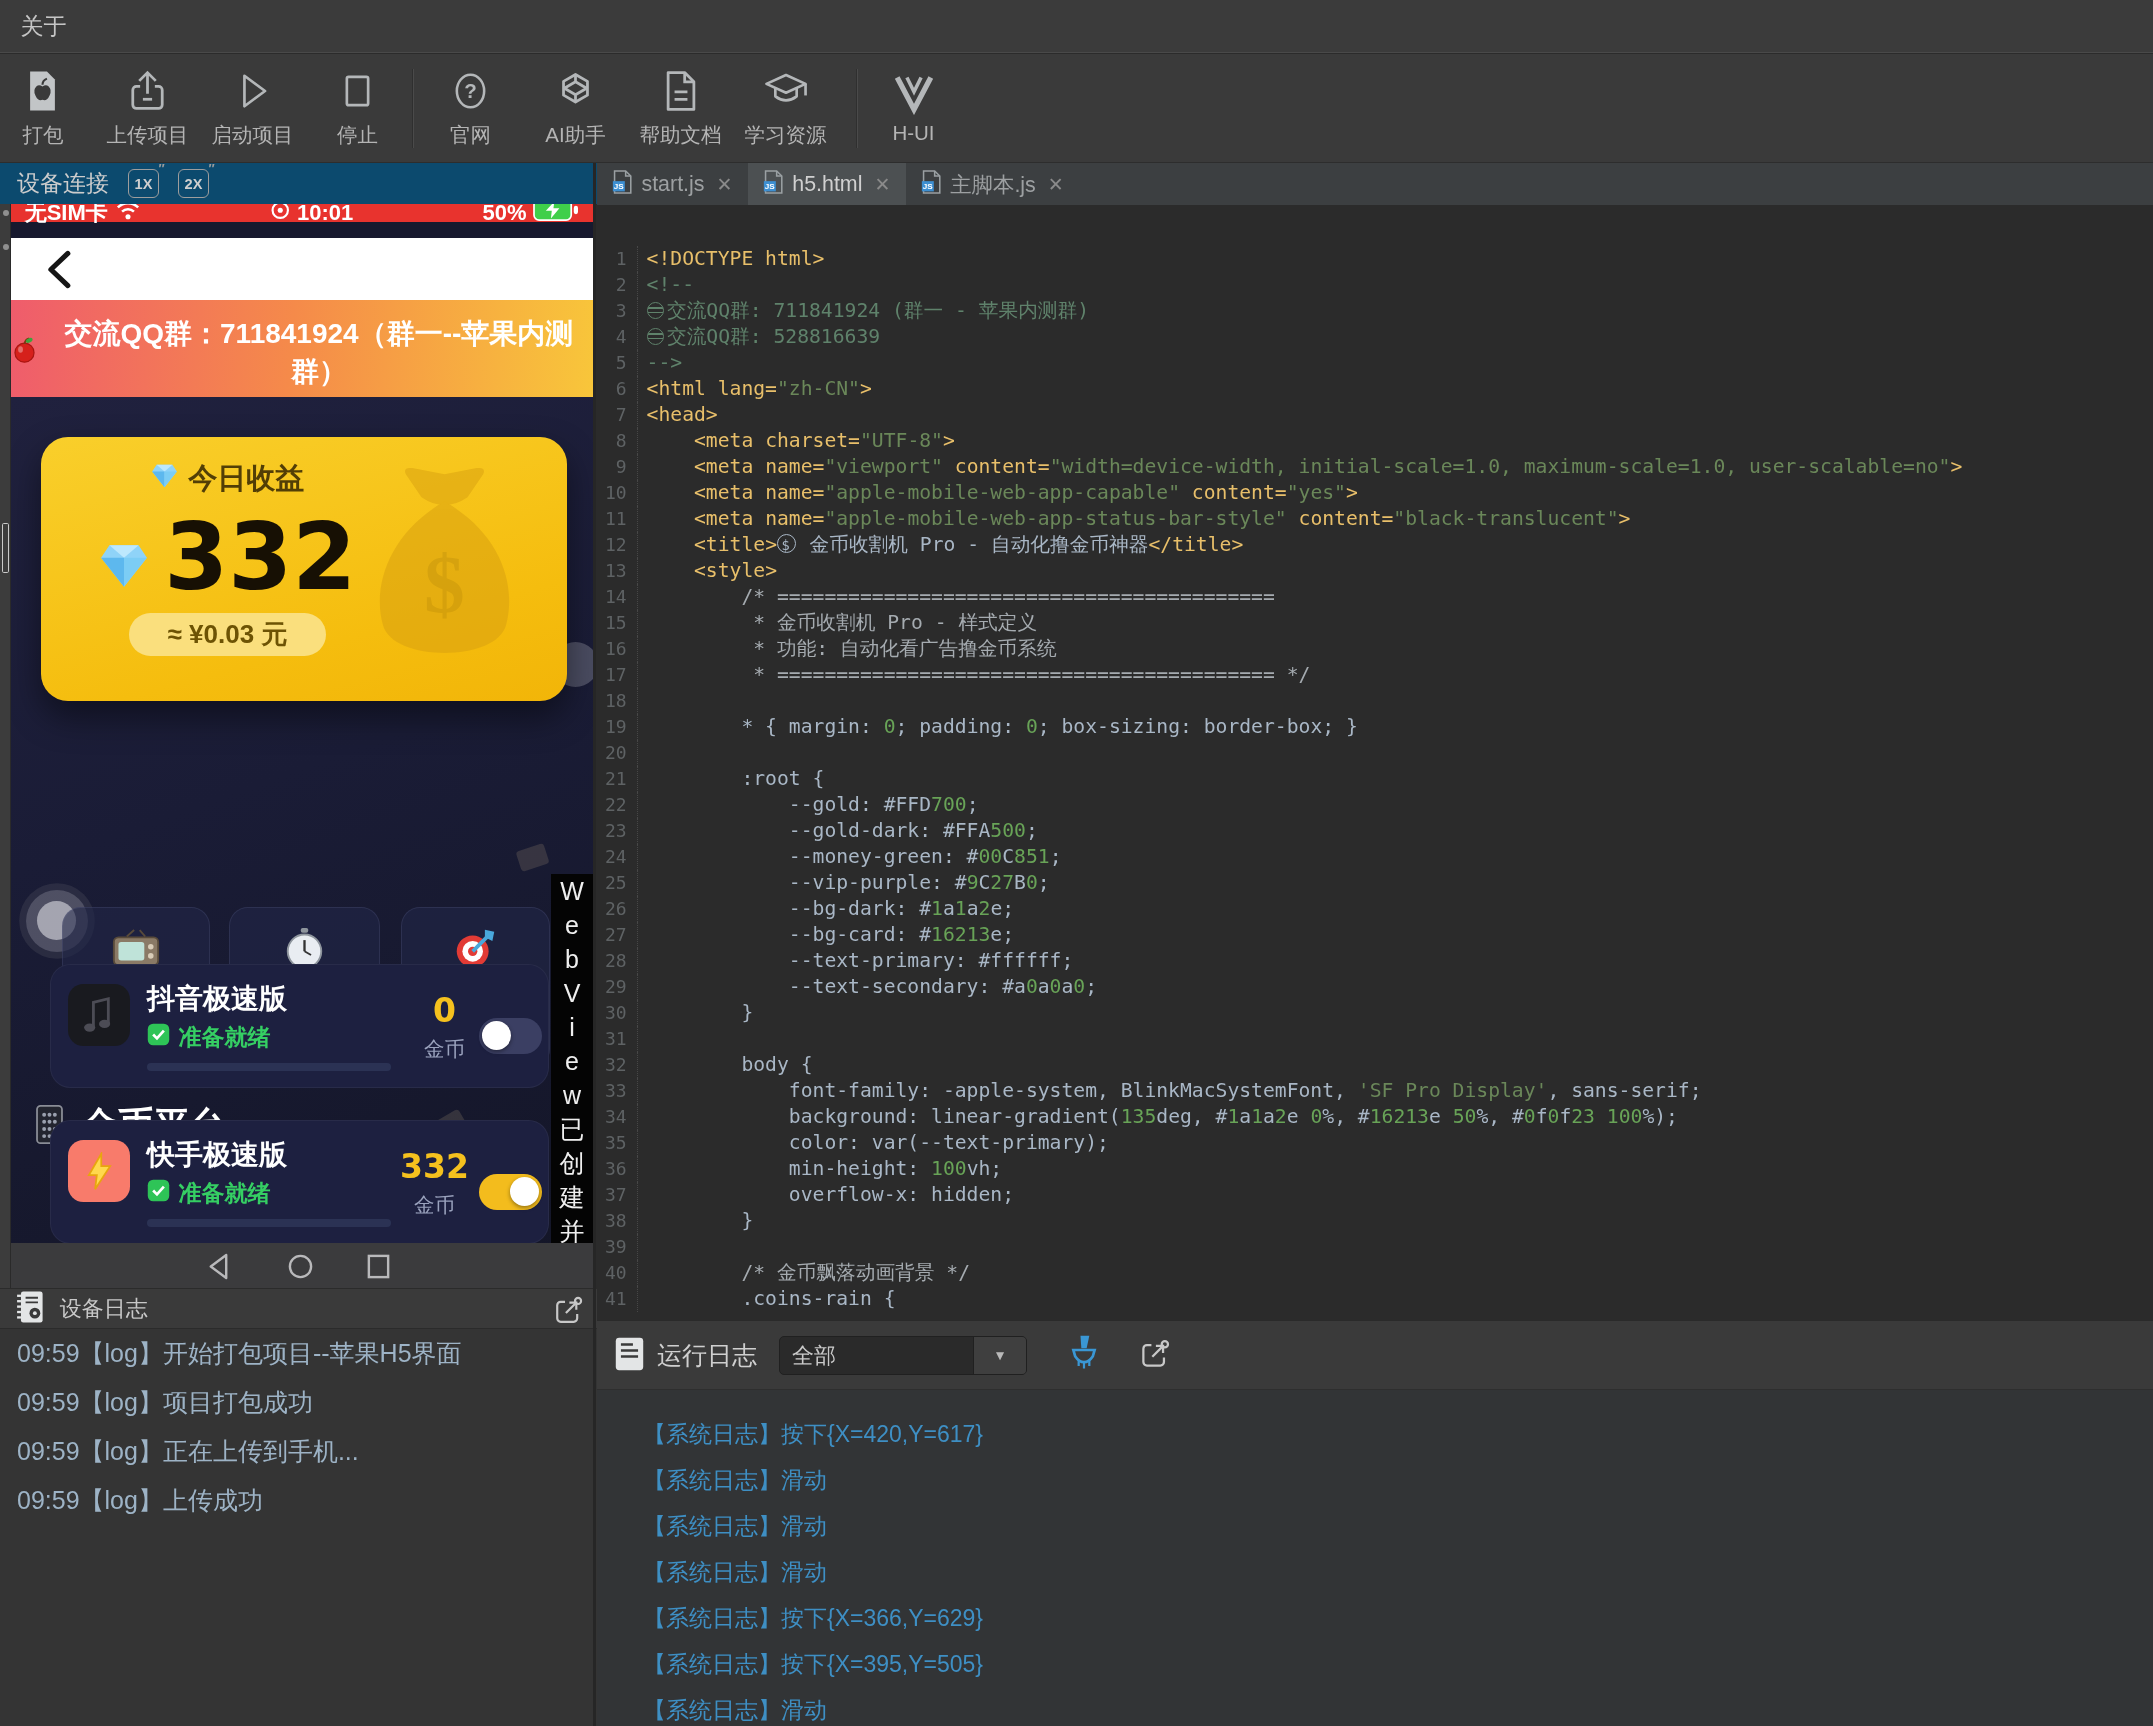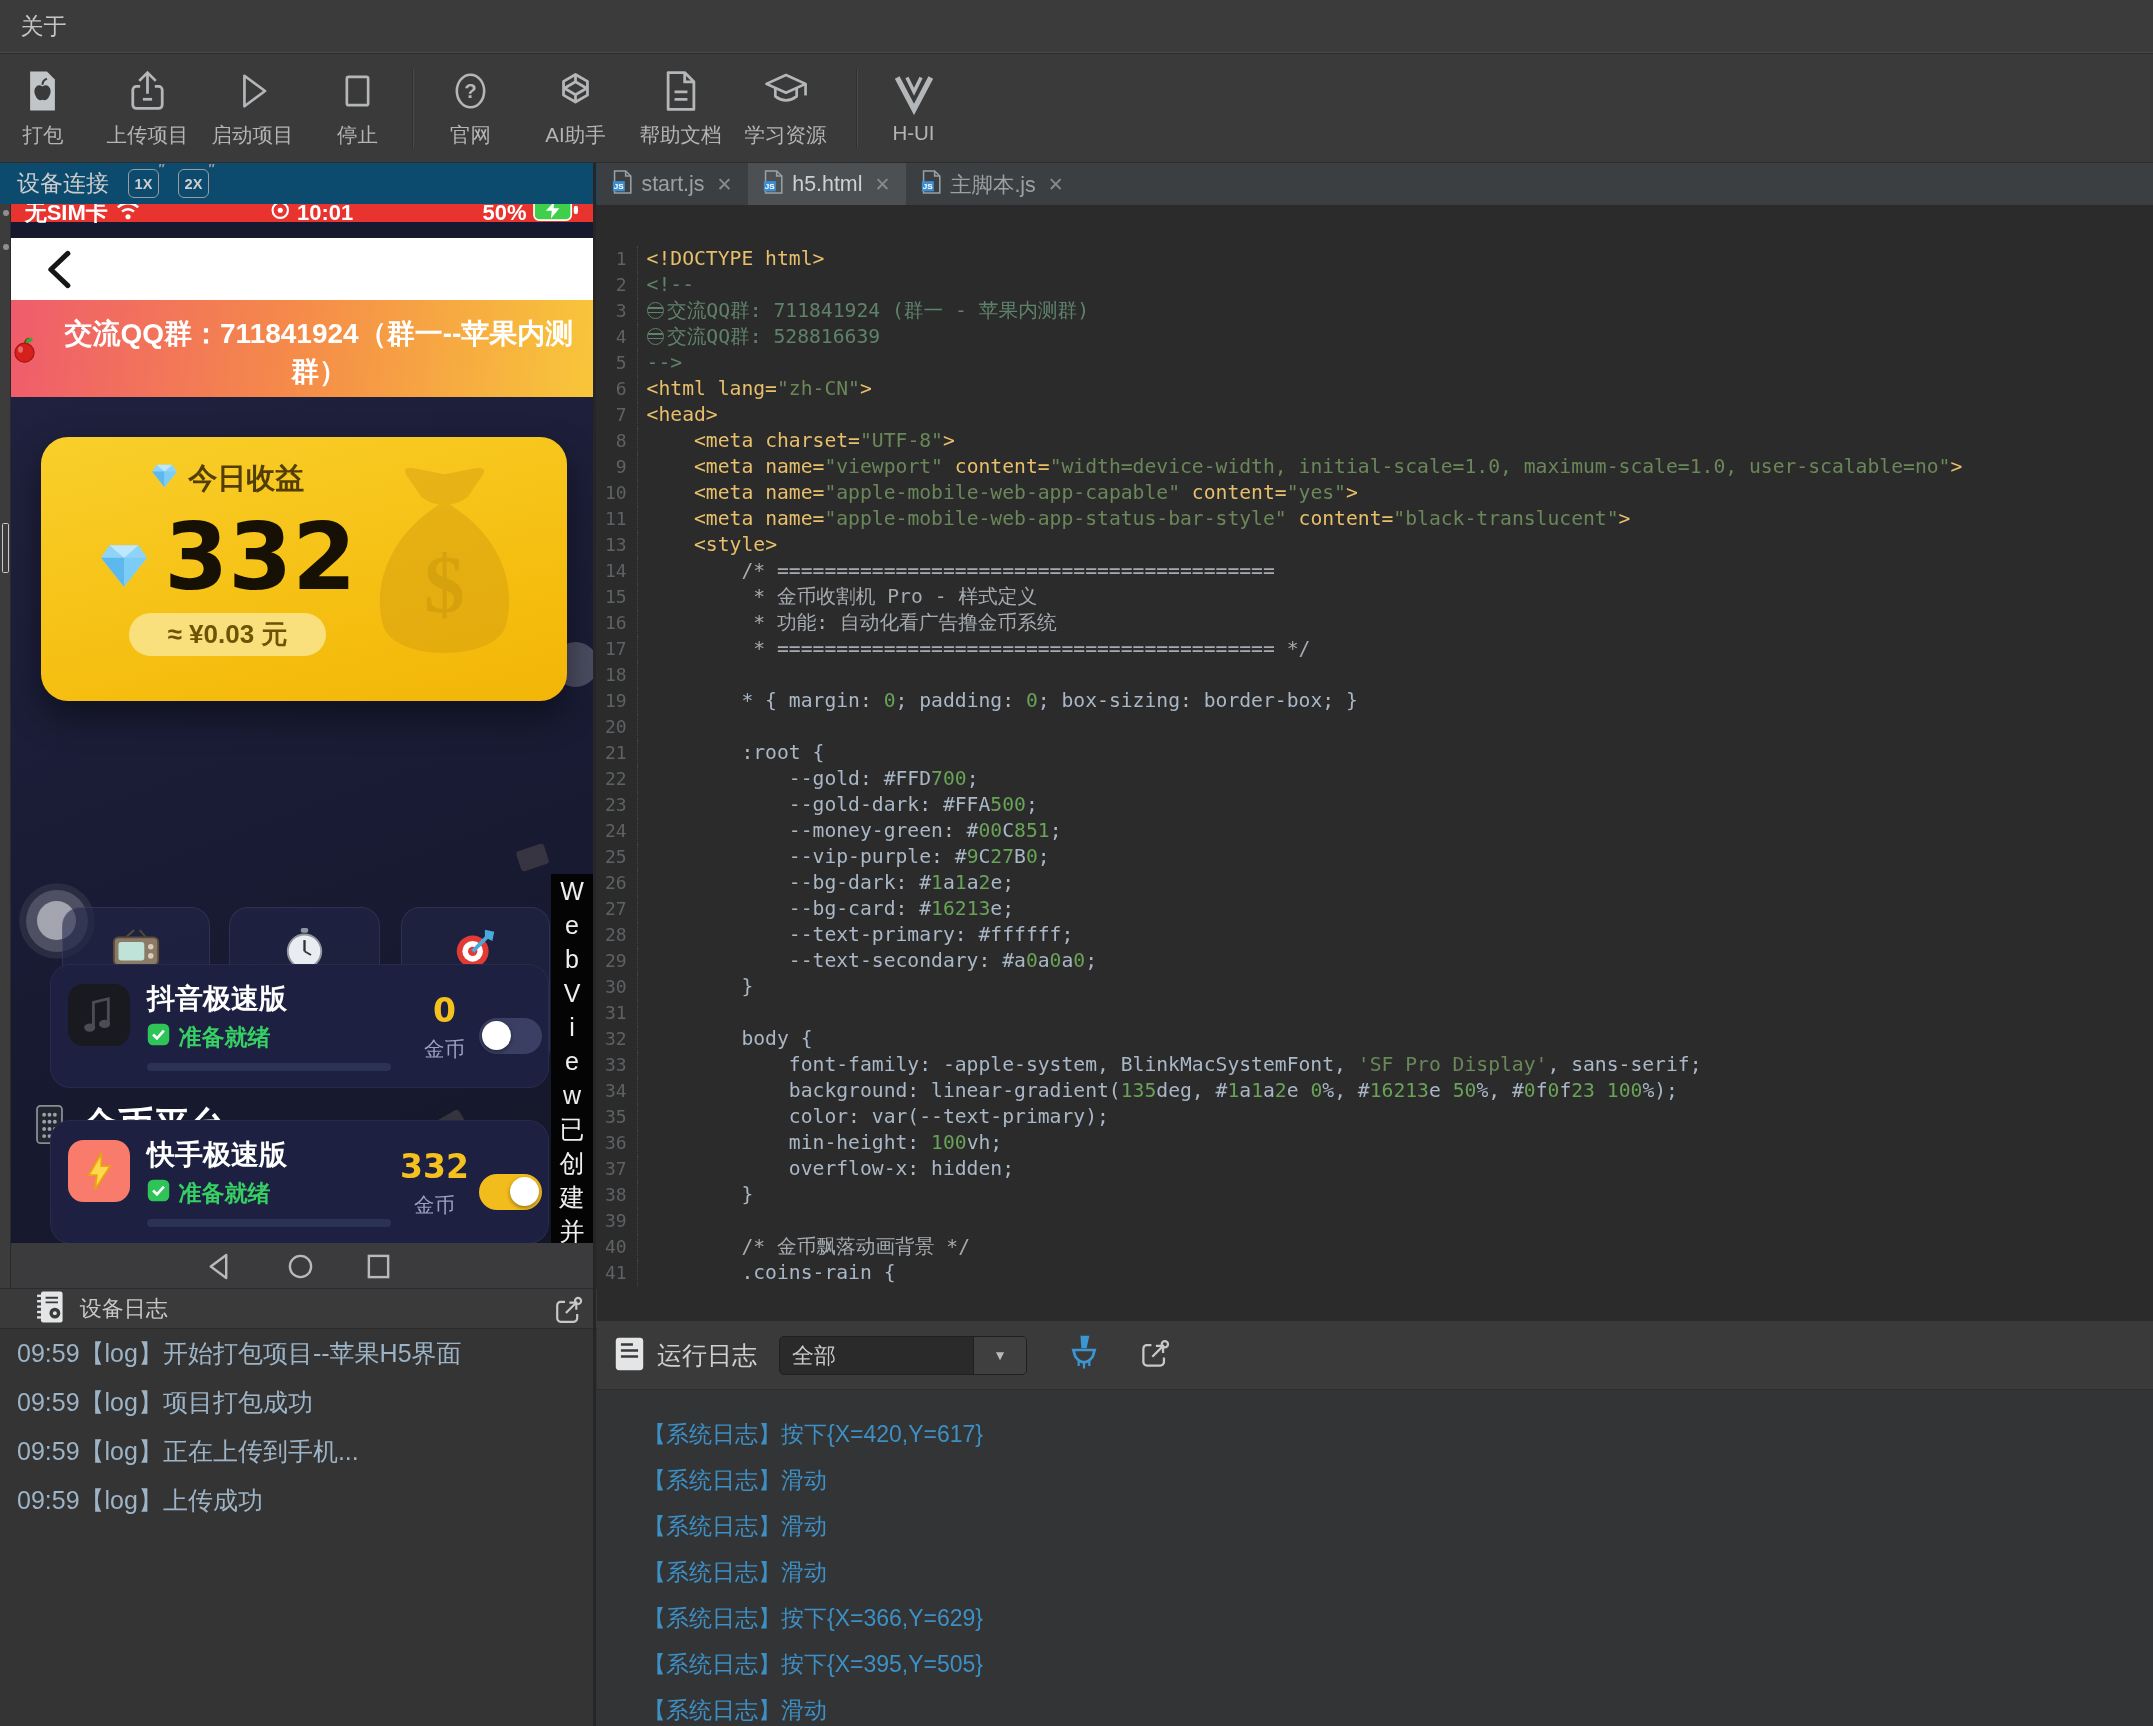--- a/index.html
+++ b/index.html
@@ -70,21 +70,21 @@
   .toggle.on { background:#f3bc1d; }
   .toggle.on .knob { left:31px; }
 
   #webview-strip { position:absolute; left:540px; top:477px; width:42px; height:562px; background:#040404; color:#efefef; font-size:25px; text-align:center; }
   #webview-strip div { height:34px; line-height:34px; }
 
   #android-nav { left:11px; top:1243px; width:582px; height:45px; background:#3b3b3d; }
   .an-ic { position:absolute; top:8.6px; }
 
   #devlog-area { left:0; top:1288px; width:597px; height:438px; background:#343434; }
-  #devlog-header { left:0; top:1288px; width:597px; height:41px; background:#3a3a3a; border-top:0.9px solid #2b2b2b; border-bottom:0.9px solid #2b2b2b; display:flex; align-items:center;padding-left:20px; }
+  #devlog-header { left:0; top:1288px; width:597px; height:41px; background:#3a3a3a; border-top:0.9px solid #2b2b2b; border-bottom:0.9px solid #2b2b2b; display:flex; align-items:center; }
   #devlog-title { color:#c8c8c8; font-size:22px; margin-left:12px; }
   #devlog-export { position:absolute; right:12px; top:5.1px; }
   #devlog-list { left:0; top:1329px; width:597px; height:397px; }
   .devlog-row { height:49px; line-height:49px; color:#9db3c6; font-size:25px; padding-left:17px; white-space:nowrap; overflow:hidden; }
 
   
   #panel-divider { left:593px; top:163px; width:3.4px; height:1564px; background:#262626; }
   #tabbar { left:597px; top:163px; width:1556px; height:43px; background:#3c3f41; display:flex; align-items:stretch; }
   .tab { display:flex; align-items:center; gap:8.6px; padding:0 15.4px; color:#9da0a2; font-size:21.4px; cursor:default; }
   .tab.active { background:#4c5052; color:#d0d0d0; }
@@ -543,20 +543,24 @@
         </div>
         <div class="code-line">
           <span class="ln">10</span>
           <span class="lc"><span class="sg-p">    </span><span class="sg-t">&lt;meta name=</span><span class="sg-s">"apple-mobile-web-app-capable"</span><span class="sg-t"> content=</span><span class="sg-s">"yes"</span><span class="sg-t">&gt;</span></span>
         </div>
         <div class="code-line">
           <span class="ln">11</span>
           <span class="lc"><span class="sg-p">    </span><span class="sg-t">&lt;meta name=</span><span class="sg-s">"apple-mobile-web-app-status-bar-style"</span><span class="sg-t"> content=</span><span class="sg-s">"black-translucent"</span><span class="sg-t">&gt;</span></span>
         </div>
         <div class="code-line">
+          <span class="ln">12</span>
+          <span class="lc"><span class="sg-p">    </span><span class="sg-t">&lt;title&gt;</span><span class="ic-money"></span><span class="sg-p"> 金币收割机 Pro - 自动化撸金币神器</span><span class="sg-t">&lt;/title&gt;</span></span>
+        </div>
+        <div class="code-line">
           <span class="ln">13</span>
           <span class="lc"><span class="sg-p">    </span><span class="sg-t">&lt;style&gt;</span></span>
         </div>
         <div class="code-line">
           <span class="ln">14</span>
           <span class="lc"><span class="sg-g">        /* ==========================================</span></span>
         </div>
         <div class="code-line">
           <span class="ln">15</span>
           <span class="lc"><span class="sg-g">         * 金币收割机 Pro - 样式定义</span></span>

